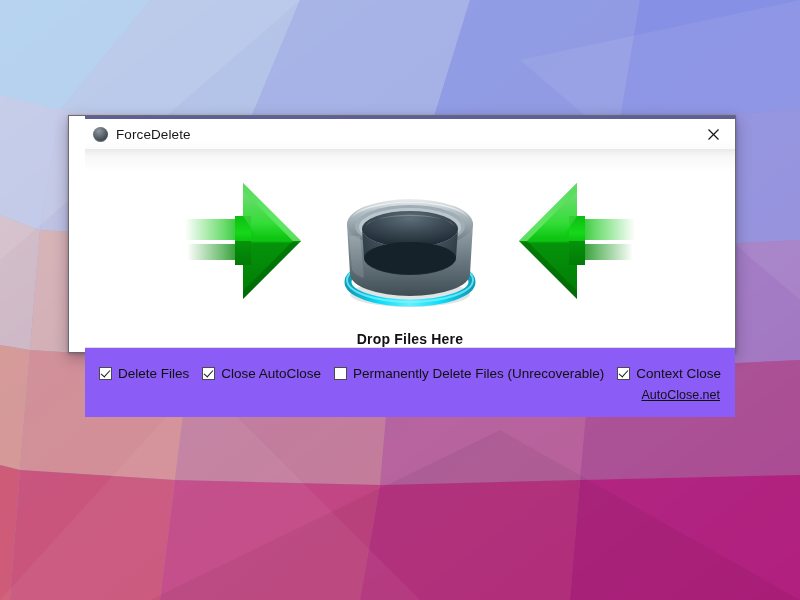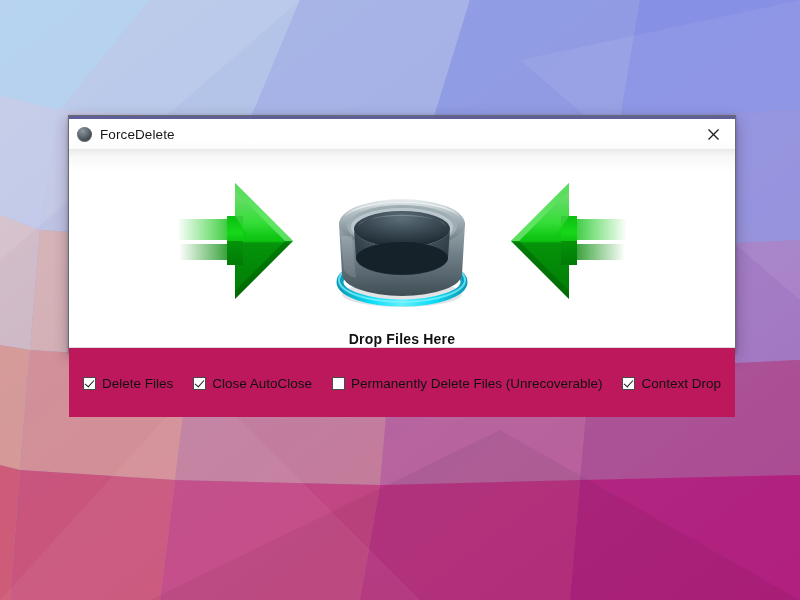--- a/index.html
+++ b/index.html
@@ -31,20 +31,21 @@
     left: 68px;
     top: 115px;
     width: 668px;
     height: 238px;
     box-sizing: border-box;
     border: 1px solid #6a6a72;
     background: #ffffff;
     box-shadow: 0 5px 14px rgba(40, 20, 40, 0.33), 0 1px 3px rgba(40,20,40,0.25);
     display: flex;
     flex-direction: column;
+    padding-left: 16px;
   }
 
   
   #titlebar {
     height: 33px;
     flex: 0 0 33px;
     background: linear-gradient(180deg, #ffffff 0%, #ffffff 72%, #fbfbfb 100%);
     border-top: 3px solid #5f5f97;
     box-sizing: border-box;
     display: flex;
@@ -113,21 +114,21 @@
     font-size: 14px;
     font-weight: bold;
     color: #111111;
     margin-top: 8px;
     letter-spacing: 0.2px;
   }
 
   
   #footer {
     flex: 0 0 70px;
-    background: #be185d;
+    background: #8b5cf6;
     border-top: 1px solid #dcdcdc;
     box-sizing: border-box;
     padding: 0 14px;
     display: flex;
     flex-direction: column;
     justify-content: center;
   }
   #options-row {
     display: flex;
     align-items: center;
@@ -372,19 +373,22 @@
         <span class="option-label">Close AutoClose</span>
       </label>
 
       <label class="option">
         <span class="cb"></span>
         <span class="option-label">Permanently Delete Files (Unrecoverable)</span>
       </label>
 
       <label class="option">
         <span class="cb checked"></span>
-        <span class="option-label">Context Drop</span>
+        <span class="option-label">Context Close</span>
       </label>
 
+    </div>
+    <div id="link-row">
+      <a id="autoclose-link" href="#">AutoClose.net</a>
     </div>
   </div>
 
 </div>
 
 </body></html>

